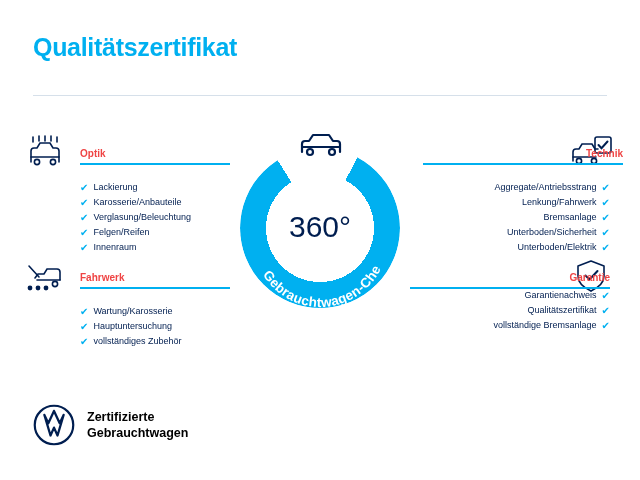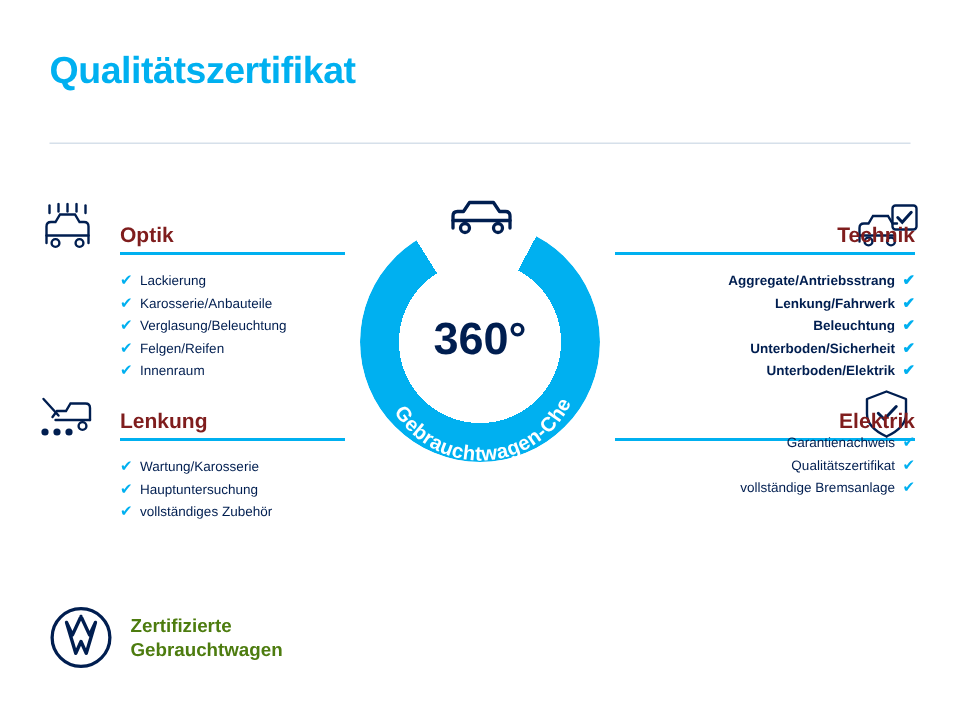--- a/index.html
+++ b/index.html
@@ -40,23 +40,23 @@
     width: 574px;
     height: 1px;
     background: #d6e0ea;
   }
 
   
   .sec {
     position: absolute;
   }
   .sec-label {
-    font-size: 14px;
+    font-size: 10px;
     font-weight: bold;
-    color: #7f1d1d;
+    color: #ef4444;
     white-space: nowrap;
   }
   .sec-rule {
     height: 2px;
     background: #00b0f0;
     margin-top: 4px;
   }
 
   
   .sec-left .sec-label { text-align: left; }
@@ -106,21 +106,21 @@
     -webkit-mask: radial-gradient(circle at 50% 50%, transparent 0 54px, #000 54px);
             mask: radial-gradient(circle at 50% 50%, transparent 0 54px, #000 54px);
   }
   .deg {
     position: absolute;
     left: 0;
     top: 84px;
     width: 196px;
     text-align: center;
     font-size: 30px;
-    font-weight: bold;
+    font-weight: normal;
     color: #001e50;
   }
   .arcword {
     position: absolute;
     left: 0; top: 0;
     width: 196px; height: 196px;
   }
   .arcword text {
     font-family: "Liberation Sans", sans-serif;
     font-size: 13.5px;
@@ -151,21 +151,21 @@
   }
   .vw-logo {
     width: 42px;
     height: 42px;
   }
   .footer-text {
     margin-left: 12px;
     font-size: 12.5px;
     font-weight: bold;
     line-height: 16px;
-    color: #4d7c0f;
+    color: #000000;
   }
 </style>
 </head>
 <body>
 
 <div class="page">
 
   <div class="title">Qualitätszertifikat</div>
   <div class="title-rule"></div>
 
@@ -216,35 +216,35 @@
       <g fill="none" stroke="#001e50" stroke-width="1.6" stroke-linecap="round">
         <path d="M3 26 L3 17 Q3 14 6 14 L9 14 L12 9 L22 9 L25 14 L28 14"></path>
         <path d="M3 22 L26 22"></path>
         <circle cx="9" cy="26" r="2.6"></circle>
         <circle cx="24" cy="26" r="2.6"></circle>
         <rect x="25" y="2" width="16" height="16" rx="2"></rect>
         <path d="M28.5 10 L31.5 13.2 L37.5 6.5" stroke-width="2"></path>
       </g>
     </svg>
   </div>
-  <div class="sec sec-right" style="left:410px; top:148px; width:200px;">
+  <div class="sec sec-right" style="left:423px; top:148px; width:200px;">
     <div class="sec-label">Technik</div>
     <div class="sec-rule"></div>
   </div>
-  <div class="list right" style="left:410px; top:180px; width:200px;font-weight:bold;">
+  <div class="list right" style="left:410px; top:180px; width:200px;">
     <div class="row">
         <span>Aggregate/Antriebsstrang</span>
         <span class="check">✔</span>
       </div>
     <div class="row">
         <span>Lenkung/Fahrwerk</span>
         <span class="check">✔</span>
       </div>
     <div class="row">
-        <span>Beleuchtung</span>
+        <span>Bremsanlage</span>
         <span class="check">✔</span>
       </div>
     <div class="row">
         <span>Unterboden/Sicherheit</span>
         <span class="check">✔</span>
       </div>
     <div class="row">
         <span>Unterboden/Elektrik</span>
         <span class="check">✔</span>
       </div>
@@ -259,21 +259,21 @@
         <circle cx="30" cy="26" r="2.6"></circle>
       </g>
       <g fill="#001e50">
         <circle cx="5" cy="30" r="2.4"></circle>
         <circle cx="13" cy="30" r="2.4"></circle>
         <circle cx="21" cy="30" r="2.4"></circle>
       </g>
     </svg>
   </div>
   <div class="sec sec-left" style="left:80px; top:272px; width:150px;">
-    <div class="sec-label">Lenkung</div>
+    <div class="sec-label">Fahrwerk</div>
     <div class="sec-rule"></div>
   </div>
   <div class="list left" style="left:80px; top:304px;">
     <div class="row">
         <span class="check">✔</span>
         <span>Wartung/Karosserie</span>
       </div>
     <div class="row">
         <span class="check">✔</span>
         <span>Hauptuntersuchung</span>
@@ -286,21 +286,21 @@
 
   <div class="icon" style="left:572px; top:258px;">
     <svg width="40" height="40" viewBox="0 0 40 40">
       <g fill="none" stroke="#001e50" stroke-width="1.6" stroke-linecap="round" stroke-linejoin="round">
         <path d="M19 3 L32 8 L32 18 Q32 27 19 33 Q6 27 6 18 L6 8 Z"></path>
         <path d="M13.5 17.5 L17.5 21.5 L25.5 13" stroke-width="2"></path>
       </g>
     </svg>
   </div>
   <div class="sec sec-right" style="left:410px; top:272px; width:200px;">
-    <div class="sec-label">Elektrik</div>
+    <div class="sec-label">Garantie</div>
     <div class="sec-rule"></div>
   </div>
   <div class="list right" style="left:410px; top:288px; width:200px;">
     <div class="row">
         <span>Garantienachweis</span>
         <span class="check">✔</span>
       </div>
     <div class="row">
         <span>Qualitätszertifikat</span>
         <span class="check">✔</span>

